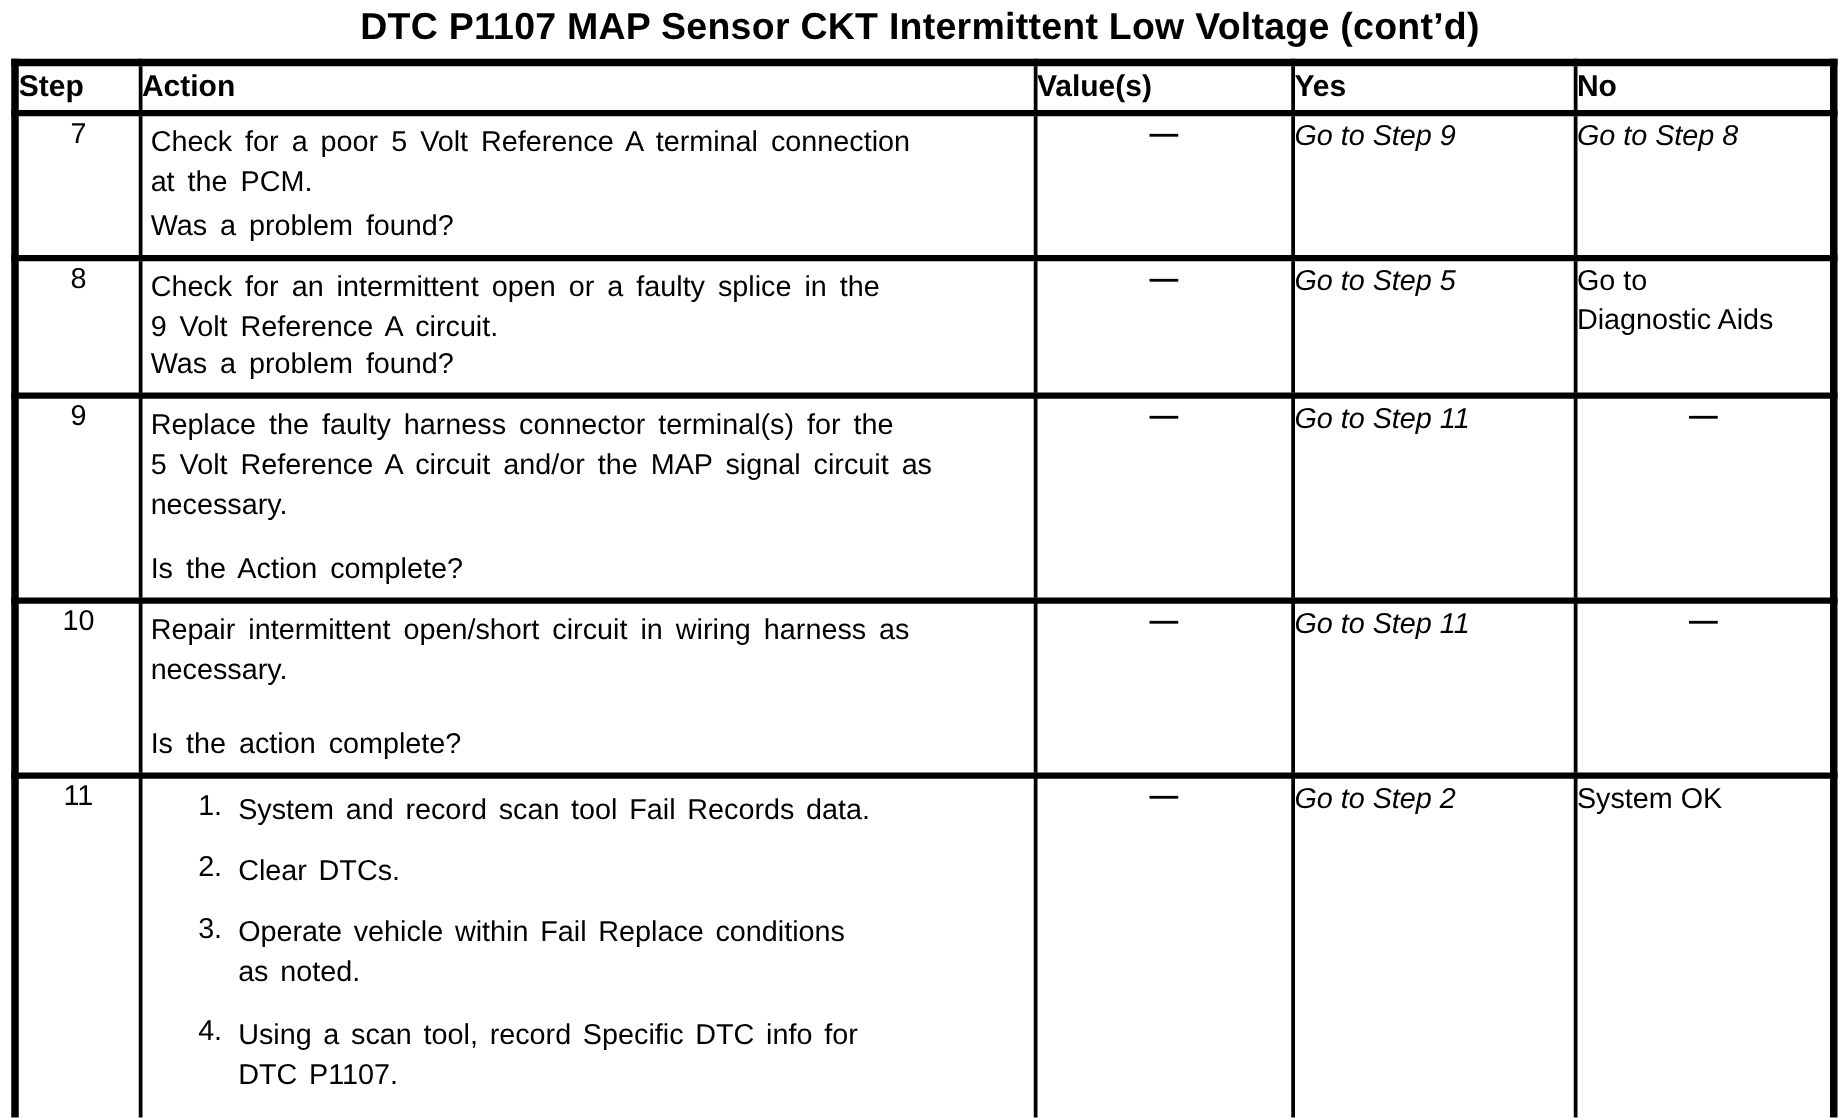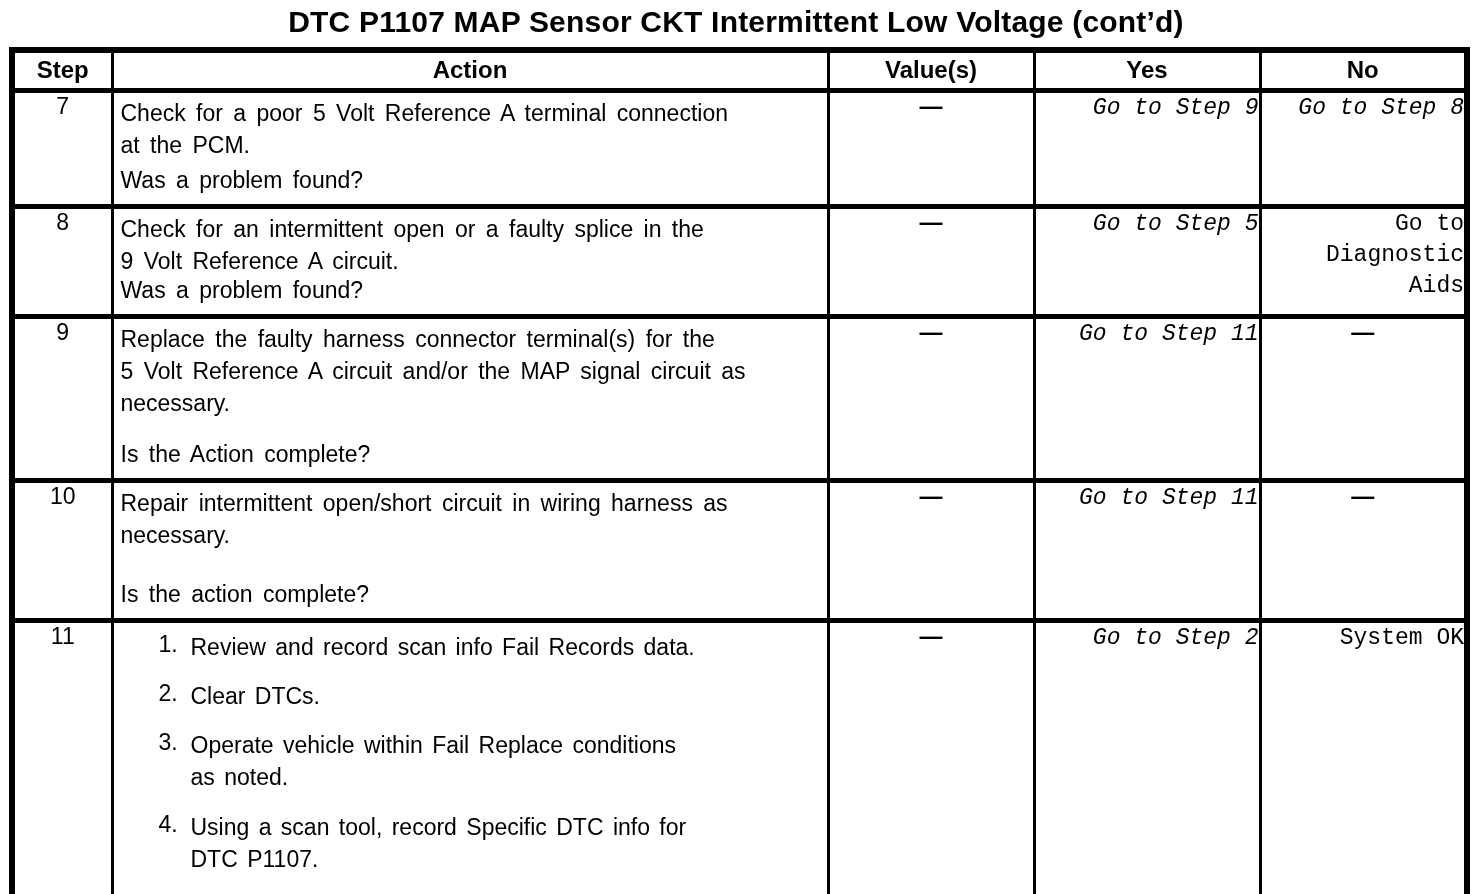--- a/index.html
+++ b/index.html
@@ -27,21 +27,21 @@
   }
   table.diag th, table.diag td {
     border: 3px solid #000;
     font-size: 23px;
     vertical-align: top;
     overflow: hidden;
   }
   table.diag tr { border-top: 5px solid #000; border-bottom: 5px solid #000; }
   th {
     font-weight: bold;
-    text-align: center;
+    text-align: left;
     height: 40px;
     vertical-align: middle !important;
     font-size: 24px !important;
   }
   .col-step  { width: 100px; }
   .col-action{ width: 716px; }
   .col-value { width: 206px; }
   .col-yes   { width: 226px; }
   .col-no    { width: 207px; }
 
@@ -81,26 +81,25 @@
     word-spacing: 3px;
     line-height: 1.40;
   }
   td.value-cell, td.dash-cell {
     text-align: center;
     vertical-align: middle;
     font-weight: bold;
     font-size: 27px;
   }
   td.goto-cell {
-    text-align: right;
+    text-align: left;
     vertical-align: bottom;
     padding-bottom: 9px;
     white-space: pre-line;
     line-height: 1.35;
-    font-family: Liberation Mono, monospace;
   }
   td.goto-cell.italic { font-style: italic; }
 </style>
 </head>
 <body>
 
 <div class="page">
 
   <div class="doc-title">DTC P1107 MAP Sensor CKT Intermittent Low Voltage (cont’d)</div>
 
@@ -180,21 +179,21 @@
       <td class="dash-cell">—</td>
     </tr>
 
     <tr class="r11">
       <td class="step-cell">11</td>
       <td class="action-cell">
         <div class="action-flex">
           <div class="num-list">
             <div class="list-item">
               <span class="list-num">1.</span>
-              <span class="list-text">Review and record scan info Fail Records data.</span>
+              <span class="list-text">System and record scan tool Fail Records data.</span>
             </div>
             <div class="list-item">
               <span class="list-num">2.</span>
               <span class="list-text">Clear DTCs.</span>
             </div>
             <div class="list-item">
               <span class="list-num">3.</span>
               <span class="list-text">Operate vehicle within Fail Replace conditions
 as noted.</span>
             </div>

